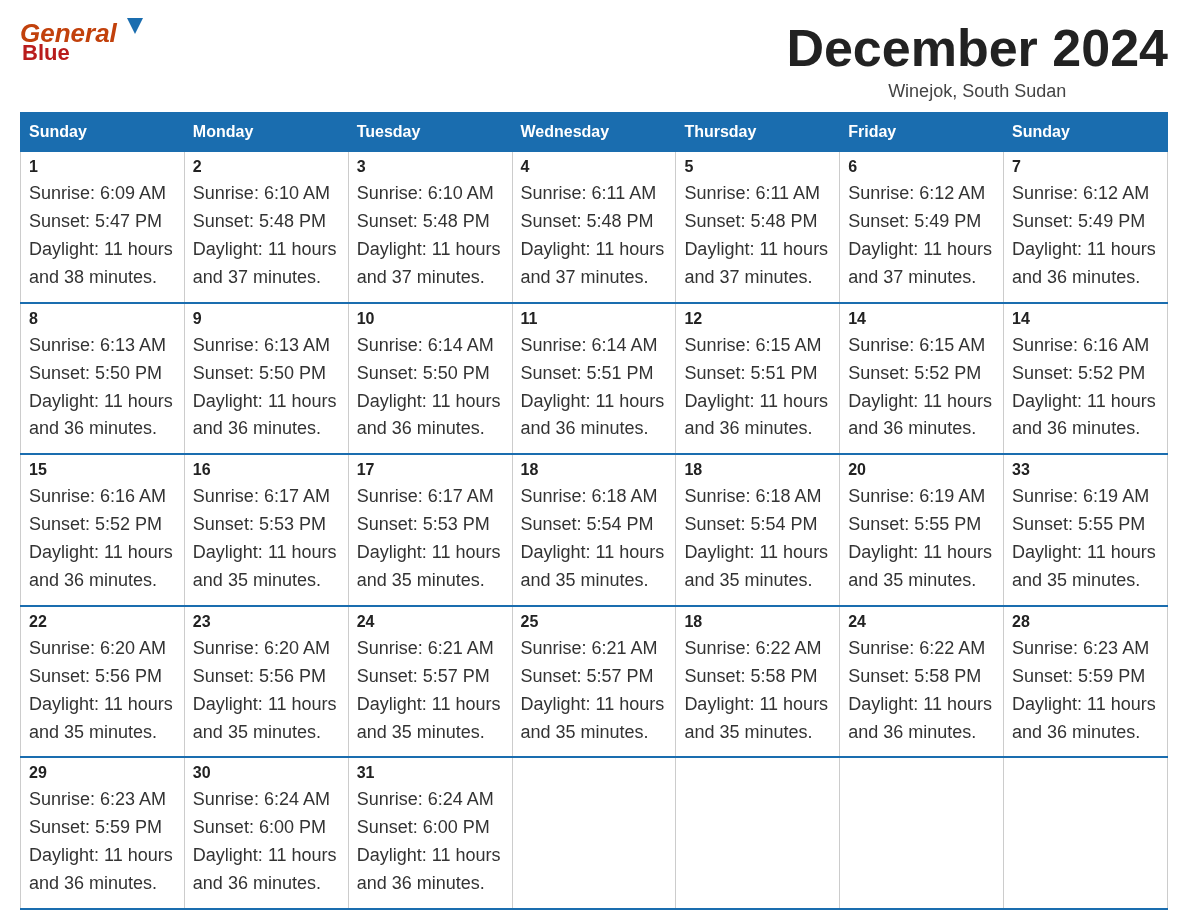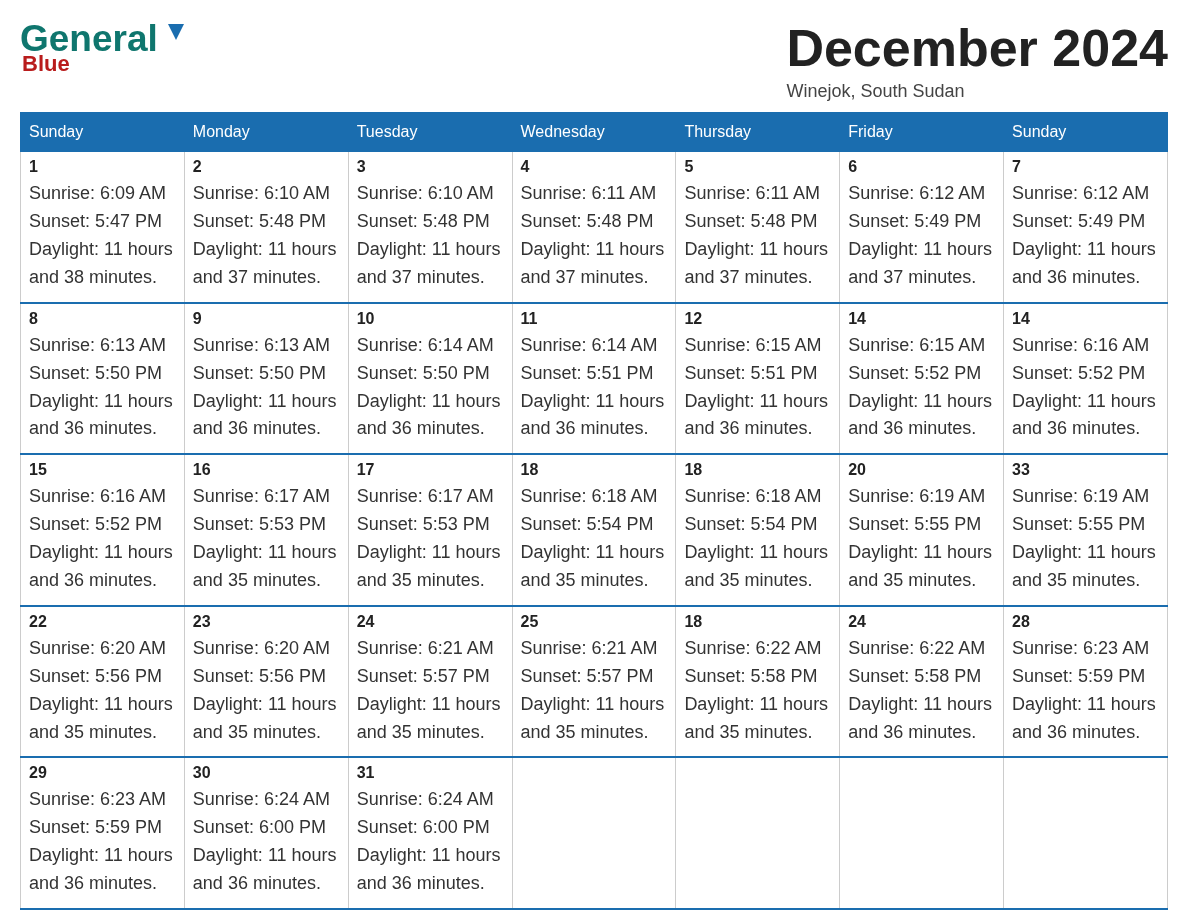--- a/index.html
+++ b/index.html
@@ -15,33 +15,34 @@
       justify-content: space-between;
       align-items: flex-start;
       margin-bottom: 10px;
     }
     .logo {
       display: flex;
       flex-direction: column;
       align-items: flex-start;
     }
     .logo-text {
-      font-size: 37px;
-      font-weight: bold;
-      color: #0f766e;
+      font-size: 26px;
+      font-weight: bold;
+      color: #c2410c;
       line-height: 1;
+      font-style: italic;
     }
     .logo-blue {
       font-size: 22px;
       font-weight: bold;
       color: #b91c1c;
       margin-top: 17px;
     }
     .title-area {
-      text-align: left;
+      text-align: center;
     }
     .month-title {
       font-size: 52px;
       font-weight: bold;
       color: #222;
       line-height: 1.1;
     }
     .location {
       font-size: 18px;
       color: #444;
@@ -49,21 +50,21 @@
     }
     table {
       width: 100%;
       border-collapse: collapse;
       margin-top: 10px;
     }
     th {
       background-color: #1a6daf;
       color: #fff;
       font-size: 16px;
-      font-weight: normal;
+      font-weight: bold;
       padding: 10px 8px;
       text-align: left;
       border: 1px solid #1a6daf;
       margin-left: 12px;
     }
     td {
       vertical-align: top;
       padding: 6px 8px 10px 8px;
       border: 1px solid #ccc;
       font-size: 13px;

